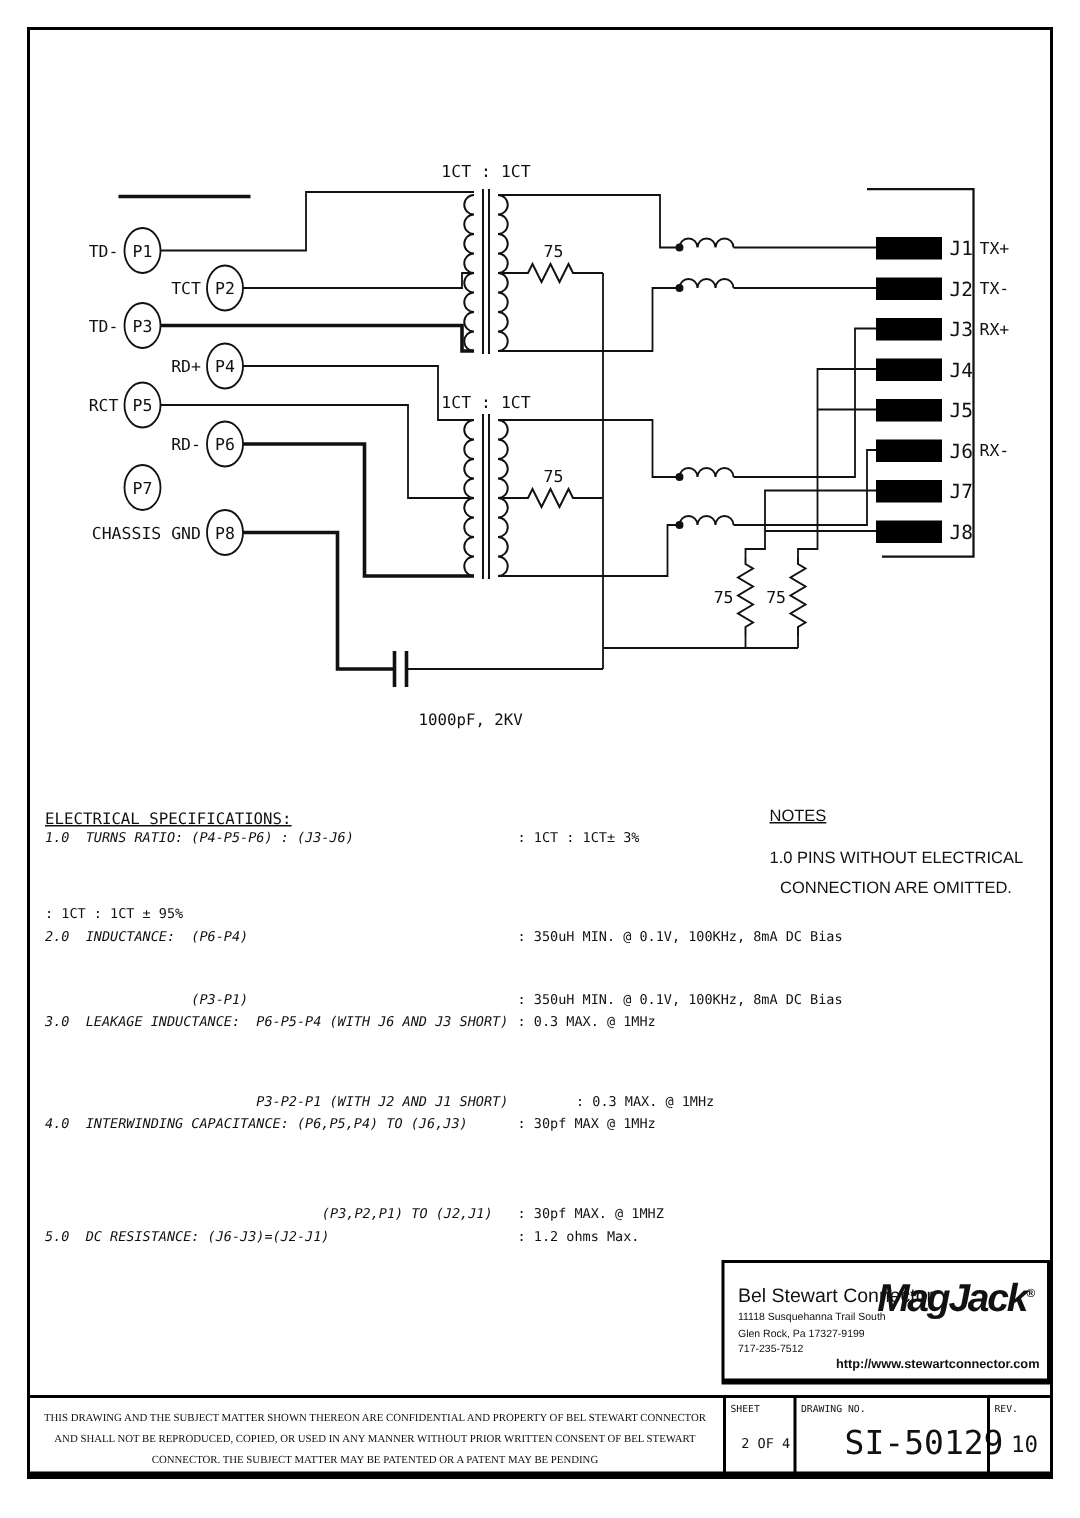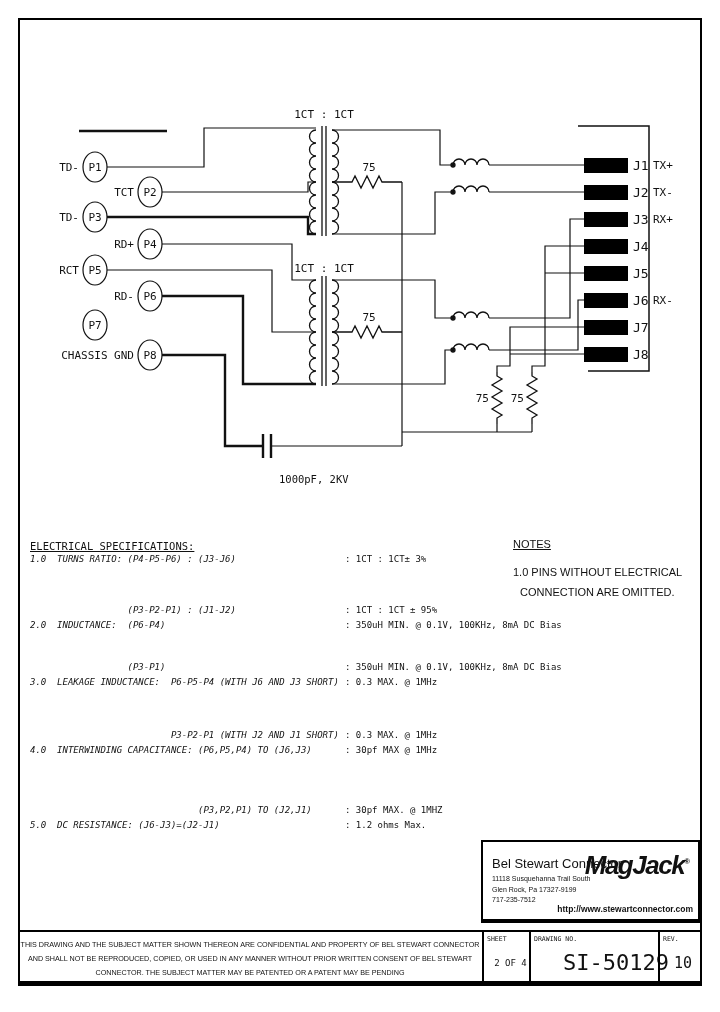--- a/index.html
+++ b/index.html
@@ -8,38 +8,38 @@
   svg text{font-family:"DejaVu Sans Mono",monospace;fill:#111;}
   
   .specs{position:absolute;left:30px;top:540px;width:660px;}
   .spec-title{font-family:"DejaVu Sans Mono",monospace;font-size:10.5px;text-decoration:underline;}
   .spec-line{display:flex;font-family:"DejaVu Sans Mono",monospace;font-size:9px;line-height:15px;}
   .spec-line .sl{width:315px;white-space:pre;flex:none;font-style:italic;}
   .spec-line .sr{white-space:pre;}
   .spec-line:nth-of-type(1){margin-top:36px;}
   .spec-line:nth-of-type(3){margin-top:36px;}
   .spec-line:nth-of-type(5){margin-top:27px;}
-  .spec-line:nth-of-type(7){margin-top:38px;}
-  .spec-line:nth-of-type(9){margin-top:45px;}
+  .spec-line:nth-of-type(7){margin-top:38px;gap:39px;}
+  .spec-line:nth-of-type(9){margin-top:45px;text-align:center;}
   
   .notes{position:absolute;left:513px;top:538px;width:190px;font-family:Liberation Sans, sans-serif;}
   .notes-title{font-size:11px;text-decoration:underline;}
   .notes-body{margin-top:12px;font-size:11px;line-height:20px;}
   .notes-body .n2{padding-left:7px;}
   
   .title-block{position:absolute;left:481px;top:840px;width:219px;height:83px;border:2px solid #000;border-bottom:4px solid #000;box-sizing:border-box;}
   .tb-company{position:absolute;left:9px;top:14px;font-size:13px;}
   .tb-addr{position:absolute;left:9px;top:32px;font-size:7px;line-height:10.5px;}
   .tb-logo{position:absolute;right:8px;top:8px;font-size:26px;font-weight:bold;font-style:italic;letter-spacing:-1.5px;}
   .tb-logo sup{font-size:8px;letter-spacing:0;}
   .tb-url{position:absolute;right:5px;bottom:5px;font-size:8.5px;font-weight:bold;}
   
   .footer{position:absolute;left:18px;top:930px;width:684px;height:56px;border-top:2px solid #000;box-sizing:border-box;}
   .fcell{position:absolute;top:0;height:100%;box-sizing:border-box;}
-  .f-disc{left:0;width:464px;display:flex;flex-direction:column;justify-content:center;text-align:center;font-family:Liberation Sans, sans-serif;font-size:7.2px;line-height:14px;}
+  .f-disc{left:0;width:464px;display:flex;flex-direction:column;justify-content:center;text-align:center;font-family:Liberation Serif, serif;font-size:7.2px;line-height:14px;}
   .f-sheet{left:464px;width:55px;border-left:2px solid #000;}
   .f-dwg{left:511px;width:144px;border-left:2px solid #000;}
   .f-rev{left:640px;width:48px;border-left:2px solid #000;}
   .fcell .lab{position:absolute;left:3px;top:3px;font-size:6.5px;font-family:"DejaVu Sans Mono",monospace;}
   .f-sheet .val{position:absolute;left:0;right:0;top:26px;text-align:center;font-size:9px;font-family:"DejaVu Sans Mono",monospace;}
   .f-dwg .val{position:absolute;right:4px;top:18px;font-size:22px;font-family:"DejaVu Sans Mono",monospace;}
   .f-rev .val{position:absolute;left:0;right:0;top:22px;text-align:center;font-size:15px;font-family:"DejaVu Sans Mono",monospace;}
 </style>
 </head>
 <body>
@@ -171,21 +171,20 @@
   </g>
 </svg>
 
 <div class="specs">
   <div class="spec-title">ELECTRICAL SPECIFICATIONS:</div>
   <div class="spec-line">
       <span class="sl">1.0  TURNS RATIO: (P4-P5-P6) : (J3-J6)</span>
       <span class="sr">: 1CT : 1CT± 3%</span>
     </div>
   <div class="spec-line">
-      <span class="sl">                  (P3-P2-P1) : (J1-J2)</span>
       <span class="sr">: 1CT : 1CT ± 95%</span>
     </div>
   <div class="spec-line">
       <span class="sl">2.0  INDUCTANCE:  (P6-P4)</span>
       <span class="sr">: 350uH MIN. @ 0.1V, 100KHz, 8mA DC Bias</span>
     </div>
   <div class="spec-line">
       <span class="sl">                  (P3-P1)</span>
       <span class="sr">: 350uH MIN. @ 0.1V, 100KHz, 8mA DC Bias</span>
     </div>

